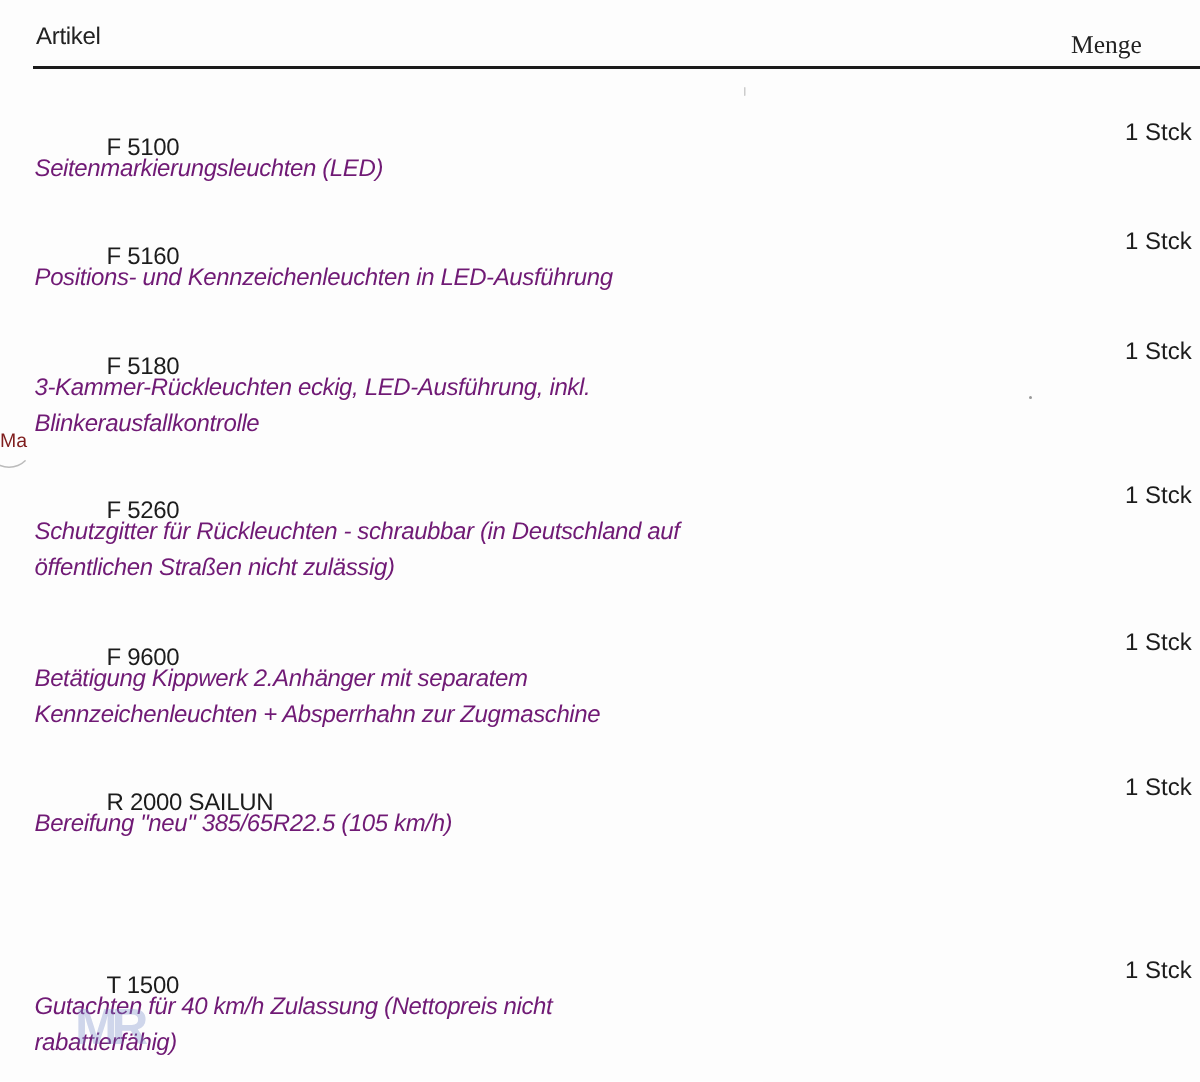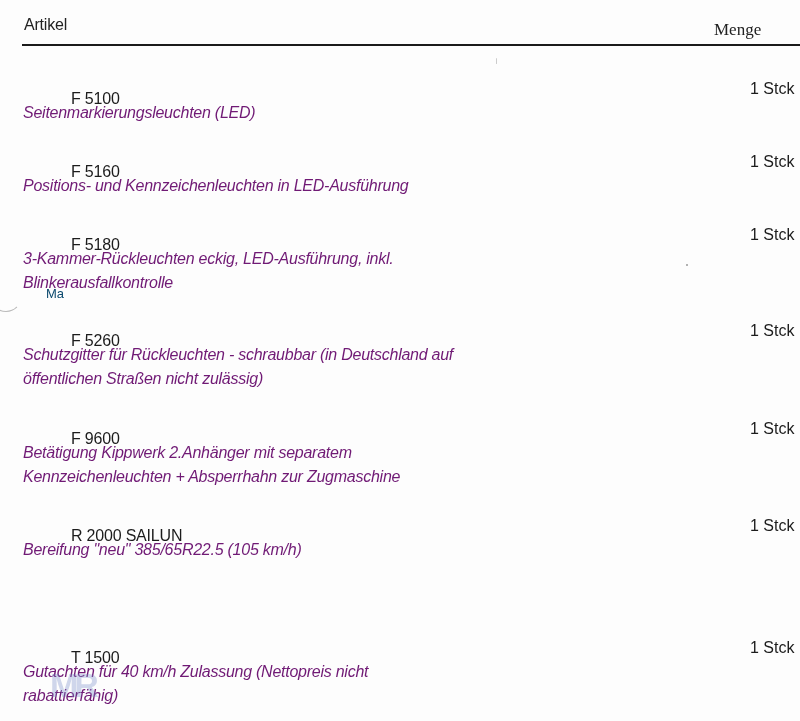--- a/index.html
+++ b/index.html
@@ -87,25 +87,24 @@
       top: 2px;
       font-size: 16px;
       color: #1c1c1c;
       white-space: nowrap;
     }
     .edge-mark {
       position: absolute;
       left: 0;
       top: 286px;
       font-size: 13px;
-      color: #0c4a6e;
+      color: #7f1d1d;
       width: 22px;
       overflow: hidden;
       white-space: nowrap;
-      padding-left: 46px;
     }
     .edge-arc {
       position: absolute;
       left: -10px;
       top: 280px;
       width: 30px;
       height: 30px;
       border: 1px solid #bbb;
       border-radius: 50%;
       border-top-color: transparent;

